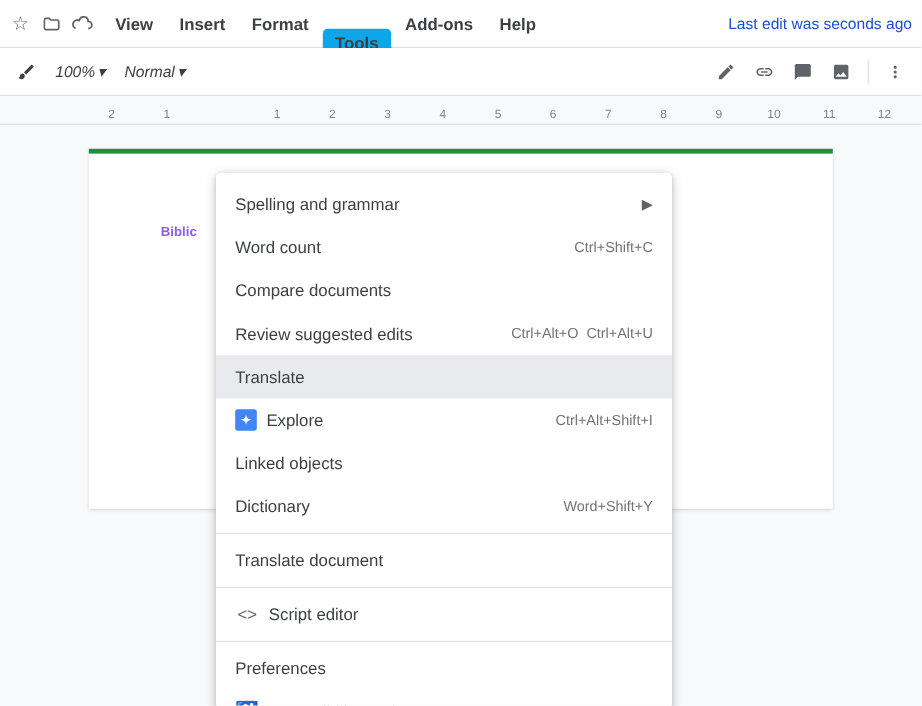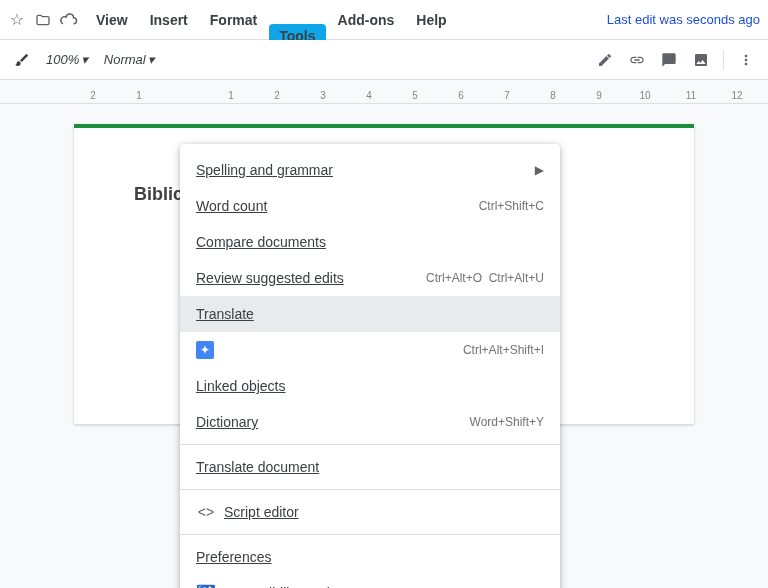--- a/index.html
+++ b/index.html
@@ -145,22 +145,22 @@
       left: 0;
       right: 0;
       height: 4px;
       background: #1e8e3e;
     }
     .doc-content {
       padding-top: 20px;
     }
     .biblio-heading {
       font-weight: bold;
-      font-size: 18px;
-      color: #404040;
+      font-size: 11px;
+      color: #8b5cf6;
     }
 
     
     .dropdown-overlay {
       position: absolute;
       top: 0;
       left: 0;
       right: 0;
       bottom: 0;
       z-index: 100;
@@ -189,21 +189,20 @@
       color: #3c4043;
       font-size: 14px;
       min-height: 36px;
       position: relative;
     }
     .dropdown-item.highlighted {
       background: #e8eaed;
     }
     .dropdown-item .item-label {
       flex: 1;
-      text-decoration: underline;
     }
     .dropdown-item .shortcut {
       color: #737373;
       font-size: 12px;
       margin-left: auto;
     }
     .dropdown-item .arrow {
       color: #5f6368;
       font-size: 12px;
       margin-left: auto;
@@ -376,20 +375,21 @@
         <span class="item-label">Review suggested edits</span>
         <span class="shortcut">Ctrl+Alt+O &nbsp;Ctrl+Alt+U</span>
       </div>
 
       <div class="dropdown-item highlighted">
         <span class="item-label">Translate</span>
       </div>
 
       <div class="dropdown-item">
         <div class="explore-icon">✦</div>
+        <span class="item-label">Explore</span>
         <span class="shortcut">Ctrl+Alt+Shift+I</span>
       </div>
 
       <div class="dropdown-item">
         <span class="item-label">Linked objects</span>
       </div>
 
       <div class="dropdown-item">
         <span class="item-label">Dictionary</span>
         <span class="shortcut">Word+Shift+Y</span>

